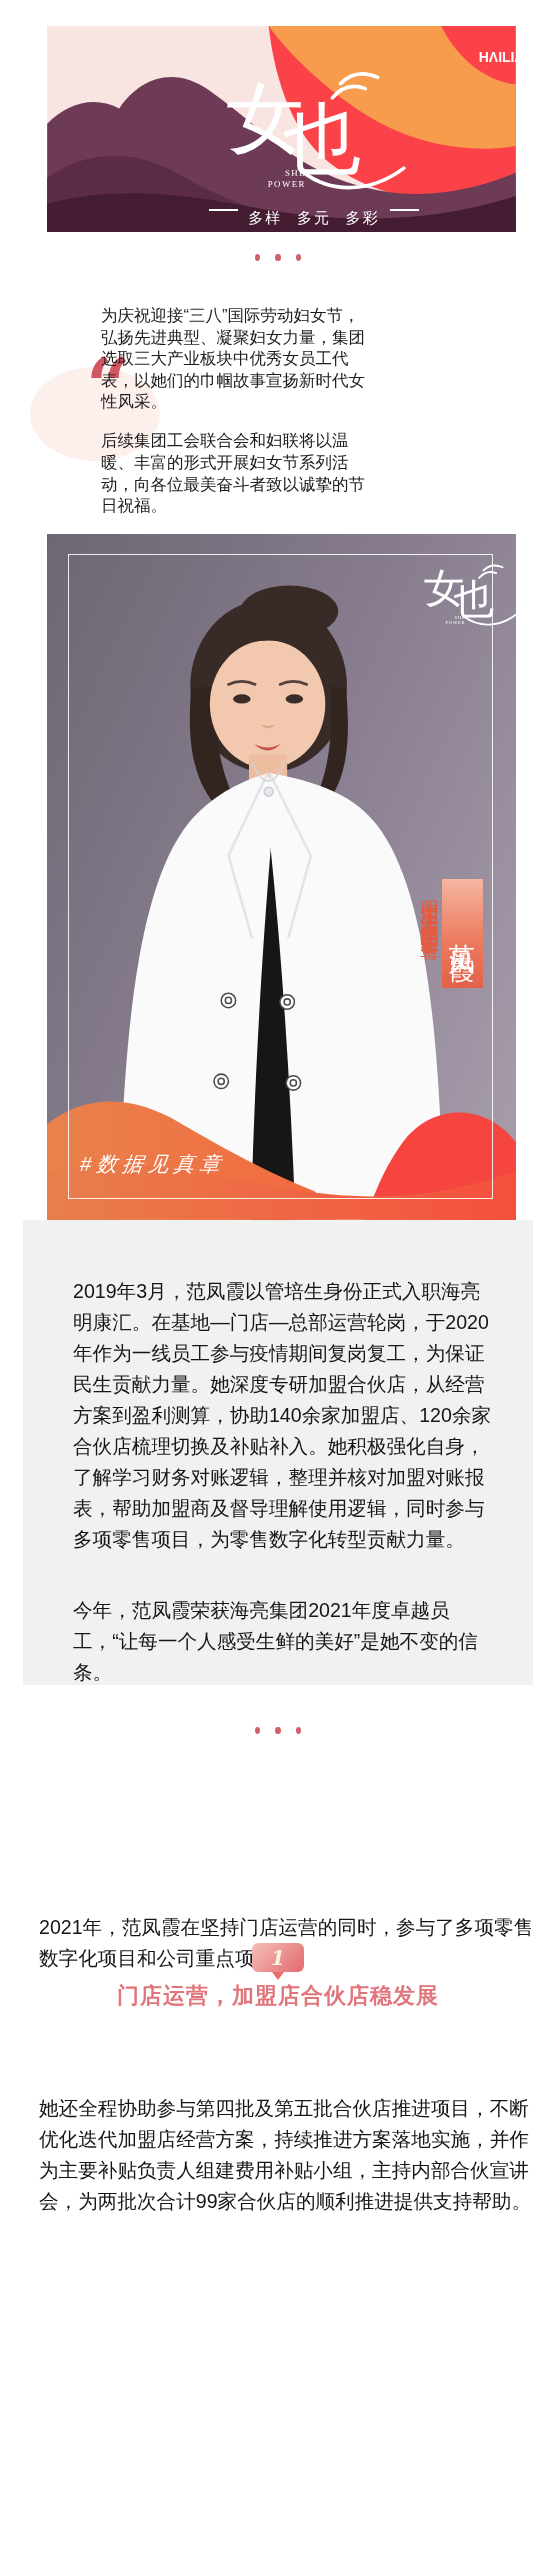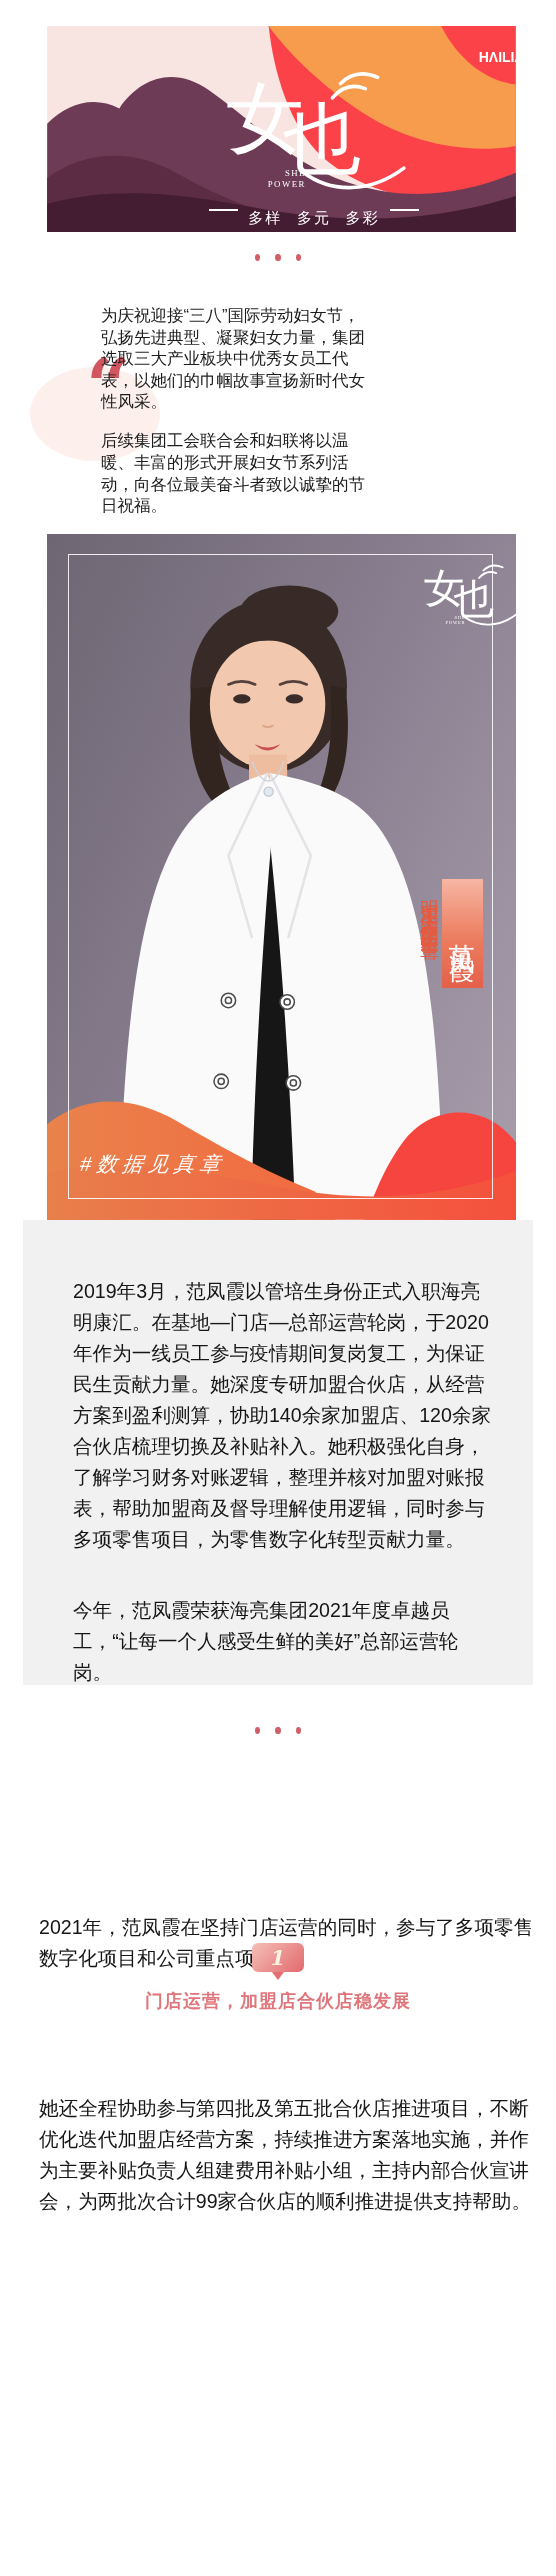--- a/index.html
+++ b/index.html
@@ -70,21 +70,21 @@
   
   .badge { position:absolute; left:50%; transform:translateX(-50%); width:52px; height:29px;
     border-radius:6.2px; background:linear-gradient(135deg,#f5c0b8 0%, #e2696e 100%);
     display:flex; align-items:center; justify-content:center; }
   .badge .num { color:#faf3e0; font-family:"DejaVu Serif", serif; font-style:italic;
     font-size:20.6px; font-weight:bold; }
   .badge::after { content:""; position:absolute; left:50%; top:100%; transform:translateX(-50%);
     border-left:6.7px solid transparent; border-right:6.7px solid transparent; border-top:8.2px solid #e56c6f; }
   .badge-1 { top:1943px; }
   .sec-title { position:absolute; left:0; width:100%; text-align:center;
-    color:#e0757b; font-size:18px; font-weight:bold; letter-spacing:1px;margin-top:8px; }
+    color:#e0757b; font-size:22px; font-weight:bold; letter-spacing:1px; }
   .sec-title-1 { top:1981px; }
 </style>
 </head>
 <body>
 
 <div class="page">
 
   <div class="banner">
     <svg class="bg" width="469" height="206" viewBox="0 0 910 400">
       <rect width="910" height="400" fill="#f8e5e1"></rect>
@@ -202,21 +202,21 @@
 
     <div class="job-vert">明康汇生态农业集团运营主管</div>
     <div class="name-bar">
       <span class="nm">范凤霞</span>
     </div>
     <div class="hashtag">#数据见真章</div>
   </div>
 
   <div class="gray-box bodytext">
     <p>2019年3月，范凤霞以管培生身份正式入职海亮明康汇。在基地—门店—总部运营轮岗，于2020年作为一线员工参与疫情期间复岗复工，为保证民生贡献力量。她深度专研加盟合伙店，从经营方案到盈利测算，协助140余家加盟店、120余家合伙店梳理切换及补贴补入。她积极强化自身，了解学习财务对账逻辑，整理并核对加盟对账报表，帮助加盟商及督导理解使用逻辑，同时参与多项零售项目，为零售数字化转型贡献力量。</p>
-    <p>今年，范凤霞荣获海亮集团2021年度卓越员工，“让每一个人感受生鲜的美好”总部运营轮岗。</p>
+    <p>今年，范凤霞荣获海亮集团2021年度卓越员工，“让每一个人感受生鲜的美好”是她不变的信条。</p>
   </div>
 
   <div class="dots dots-2">
       <span></span>
       <span></span>
       <span></span>
     </div>
 
   <div class="transition-p bodytext">
     <p>2021年，范凤霞在坚持门店运营的同时，参与了多项零售数字化项目和公司重点项目。</p>

